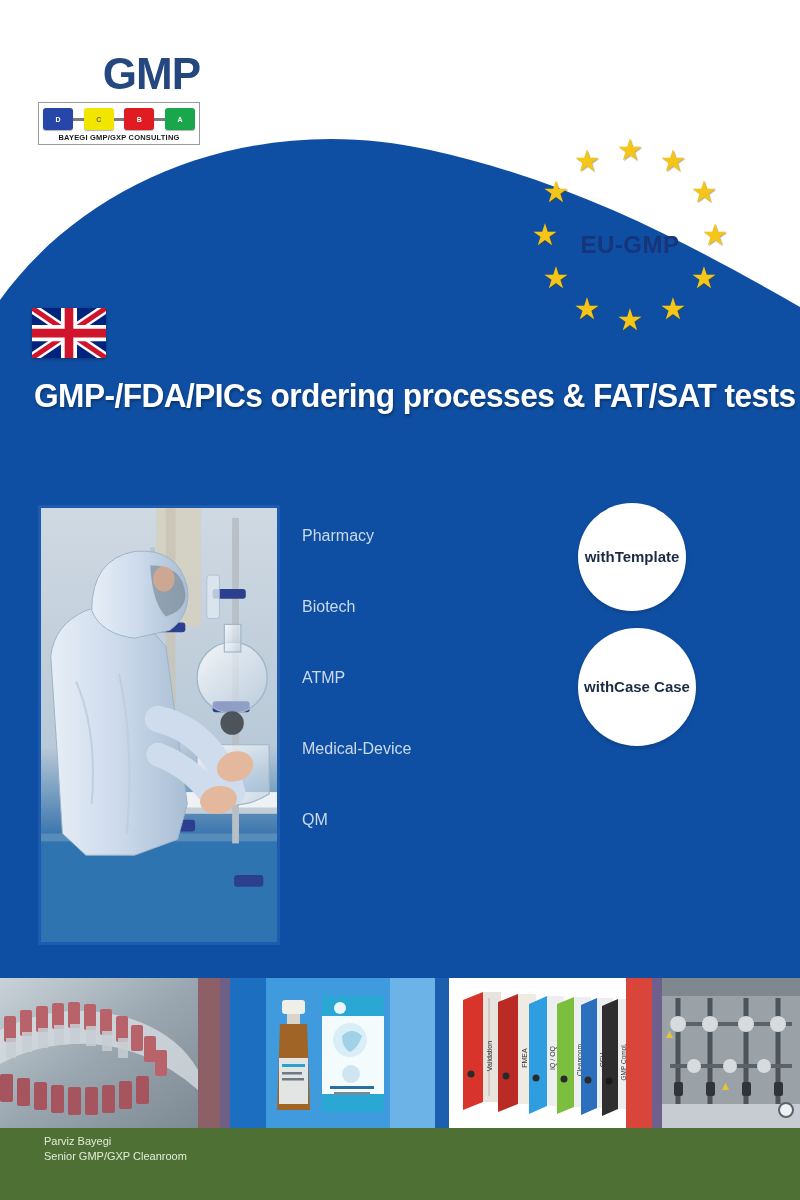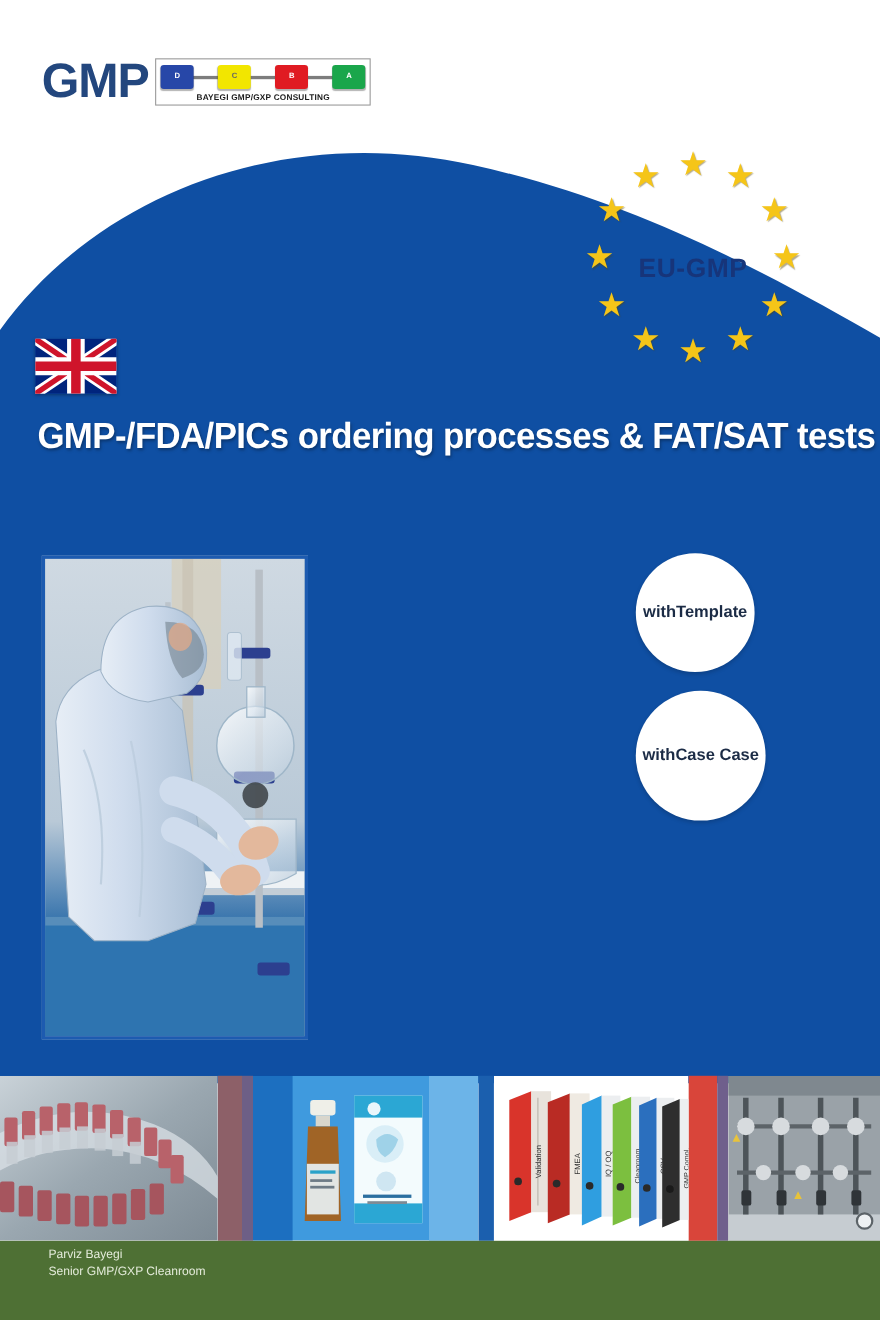--- a/index.html
+++ b/index.html
@@ -13,37 +13,38 @@
     background:#ffffff;
     overflow:hidden;
     margin:0;
   }
 
   
   .header-logo{
     position:absolute;
     left:38px; top:52px;
     display:flex;
-    align-items:center;
+    align-items:flex-end;
     gap:6px;
     z-index:30;
+    flex-direction:column;
   }
   .gmp-word{
     font-size:44px;
     font-weight:bold;
     letter-spacing:-1px;
     color:#23477E;
     line-height:1;
     font-family:"Liberation Sans", sans-serif;
   }
   .logo-box{
     border:1px solid #9a9a9a;
     background:#ffffff;
     padding:3px 4px 2px 4px;
-    width:196px;
+    width:162px;
     box-sizing:border-box;
   }
   .chain-row{
     position:relative;
     height:26px;
     display:flex;
     align-items:center;
     justify-content:space-between;
   }
   .chain-line{
@@ -329,20 +330,27 @@
       <path d="M120,250 Q152,262 172,288" stroke="#cfdced" stroke-width="24" fill="none" stroke-linecap="round"></path>
 
       <ellipse cx="199" cy="262" rx="19" ry="15" fill="#e3b89c" transform="rotate(-18 199 262)"></ellipse>
       <ellipse cx="182" cy="296" rx="19" ry="14" fill="#e3b89c" transform="rotate(-10 182 296)"></ellipse>
 
       <path d="M36,176 Q58,226 52,300" stroke="#b9cadb" stroke-width="2" fill="none" opacity=".8"></path>
       <path d="M80,168 Q96,238 88,330" stroke="#b9cadb" stroke-width="2" fill="none" opacity=".7"></path>
     </svg>
   </div>
 
+  <div class="cat-list">
+    <div class="cat-item">Pharmacy</div>
+    <div class="cat-item">Biotech</div>
+    <div class="cat-item">ATMP</div>
+    <div class="cat-item">Medical-Device</div>
+    <div class="cat-item">QM</div>
+  </div>
 
   <div class="badge" id="badge-template">
     <span>with</span>
     <span>Template</span>
   </div>
   <div class="badge" id="badge-case">
     <span>with</span>
     <span>Case Case</span>
   </div>
 

